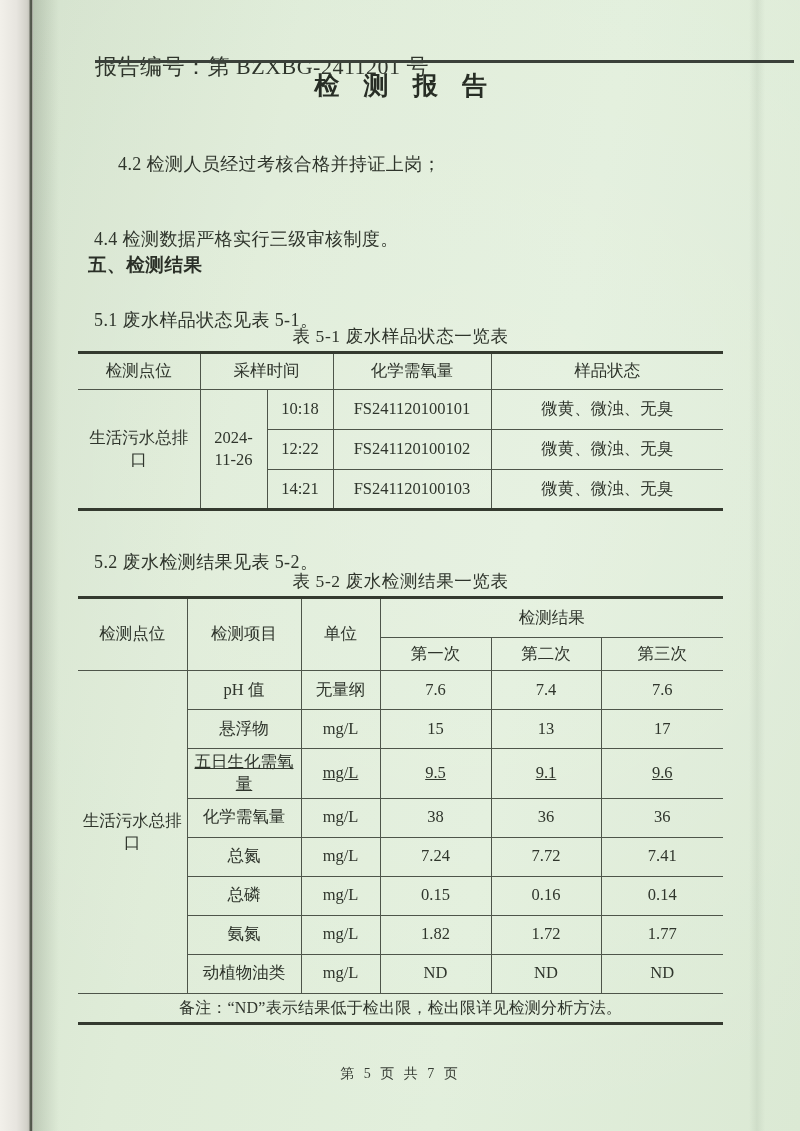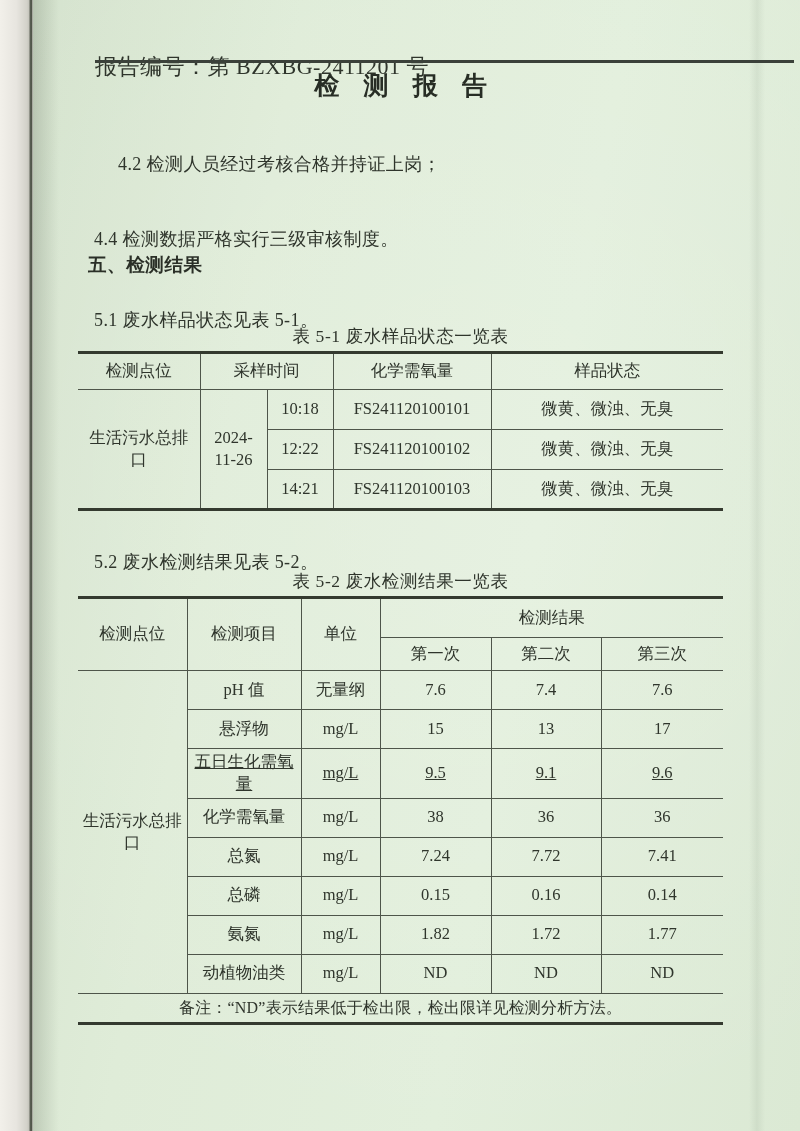--- a/index.html
+++ b/index.html
@@ -226,15 +226,16 @@
           <td>ND</td>
           <td>ND</td>
           <td>ND</td>
         </tr>
         <tr class="r-note">
           <td class="note-cell" colspan="6">备注：“ND”表示结果低于检出限，检出限详见检测分析方法。</td>
         </tr>
       </tbody>
         </table>
 
+      <div class="footer">第 5 页 共 7 页</div>
     </div>
   </div>
 </div>
 
 </body></html>

